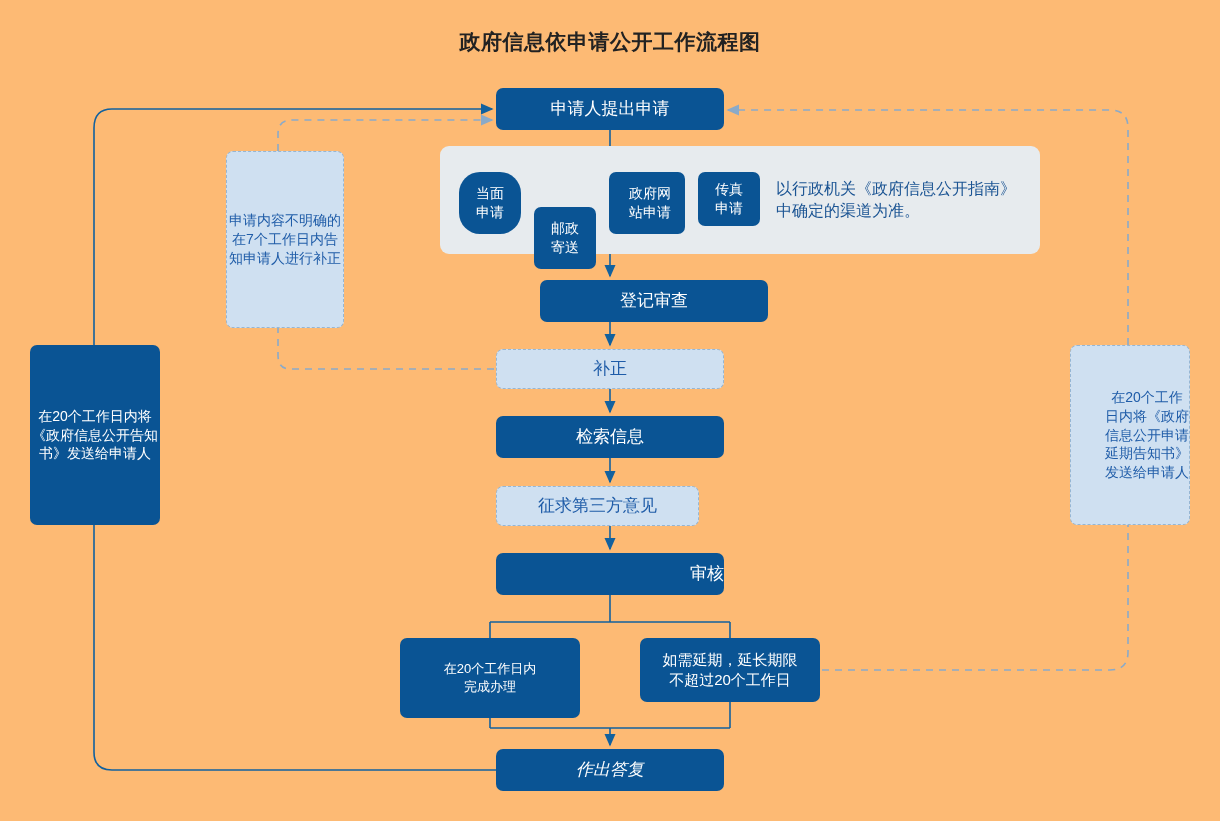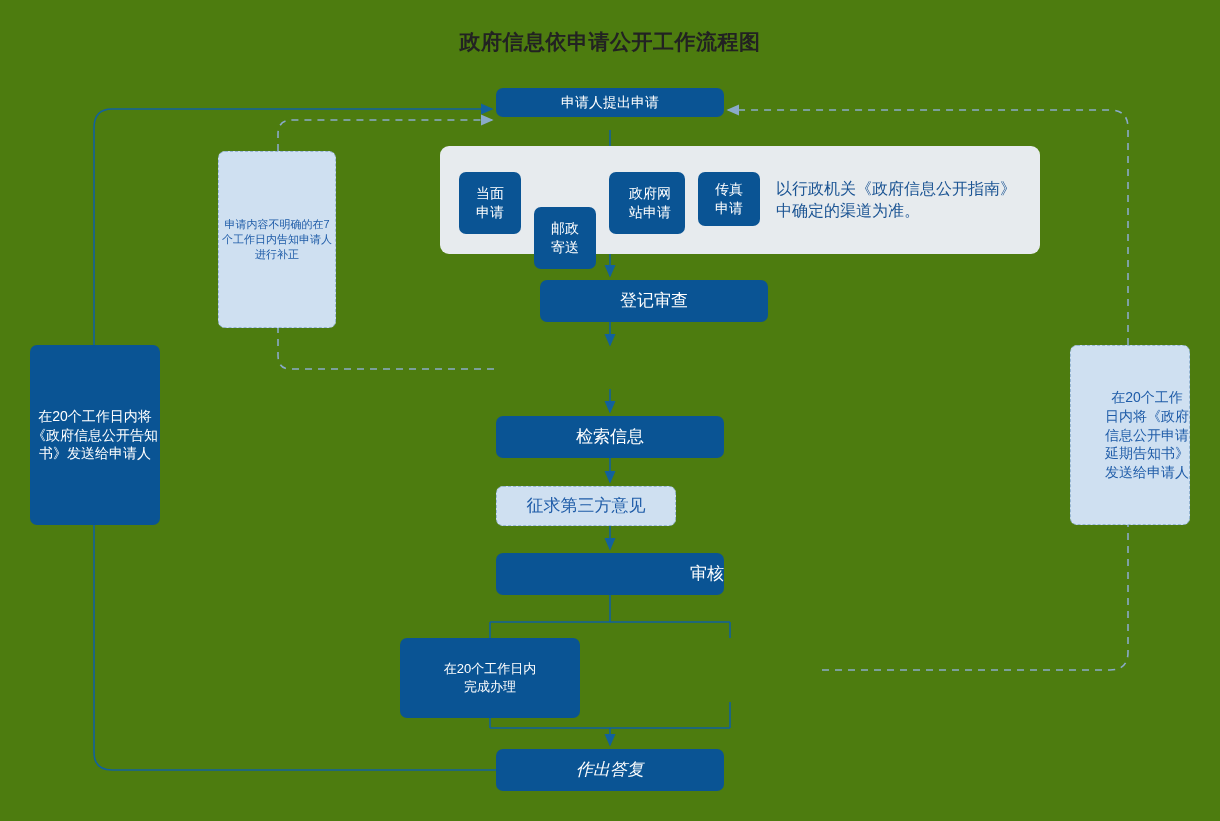--- a/index.html
+++ b/index.html
@@ -7,21 +7,21 @@
     padding: 0;
     background: #ffffff;
   }
   body {
     font-family: "Liberation Sans", "DejaVu Sans", sans-serif;
   }
   #canvas {
     position: relative;
     width: 1220px;
     height: 821px;
-    background: #4d7c0f;
+    background: #fdba74;
     overflow: hidden;
   }
   #wires {
     position: absolute;
     left: 0;
     top: 0;
     width: 1220px;
     height: 821px;
     pointer-events: none;
   }
@@ -63,35 +63,35 @@
     top: 28px;
     width: 1220px;
     text-align: center;
     font-size: 21px;
     font-weight: bold;
     color: #222222;
     letter-spacing: 0.5px;
     z-index: 4;
   }
   
-  #n-apply      { left: 496px; top: 88px;  width: 228px; height: 29px;  font-size: 14px; }
+  #n-apply      { left: 496px; top: 88px;  width: 228px; height: 42px;  font-size: 17px; }
   #panel-channels { left: 440px; top: 146px; width: 600px; height: 108px; padding: 0 0 0 336px; font-size: 16px; }
-  #n-ch0 { left: 459px; top: 172px; width: 62px; height: 62px; font-size: 14px; }
+  #n-ch0 { left: 459px; top: 172px; width: 62px; height: 62px; font-size: 14px; border-radius: 21px; }
   #n-ch1 { left: 534px; top: 172px; width: 62px; height: 62px; font-size: 14px; margin-top: 35px; }
   #n-ch2 { left: 609px; top: 172px; width: 76px; height: 62px; font-size: 14px; padding-left: 6px; }
   #n-ch3 { left: 698px; top: 172px; width: 62px; height: 54px; font-size: 14px; }
   #n-register   { left: 496px; top: 280px; width: 228px; height: 42px;  font-size: 17px; margin-left: 44px; }
   #n-supplement { left: 496px; top: 349px; width: 228px; height: 40px;  font-size: 17px; }
   #n-retrieve   { left: 496px; top: 416px; width: 228px; height: 42px;  font-size: 17px; }
-  #n-thirdparty { left: 496px; top: 486px; width: 180px; height: 40px;  font-size: 17px; }
+  #n-thirdparty { left: 496px; top: 486px; width: 203px; height: 40px;  font-size: 17px; }
   #n-review     { left: 496px; top: 553px; width: 228px; height: 42px;  font-size: 17px; justify-content: flex-end; }
   #n-onpast     { left: 400px; top: 638px; width: 180px; height: 80px;  font-size: 13px; }
   #n-extend     { left: 640px; top: 638px; width: 180px; height: 64px;  font-size: 15px; }
   #n-reply      { left: 496px; top: 749px; width: 228px; height: 42px;  font-size: 17px; font-style: italic; }
-  #n-correct-note { left: 218px; top: 151px; width: 118px; height: 177px; font-size: 11px; }
+  #n-correct-note { left: 226px; top: 151px; width: 118px; height: 177px; font-size: 14px; }
   #n-left-notice  { left: 30px;  top: 345px; width: 130px; height: 180px; font-size: 14px; }
   #n-right-notice { left: 1070px; top: 345px; width: 120px; height: 180px; font-size: 14px; padding-left: 34px; }
 </style>
 </head>
 <body>
 
 <div id="canvas">
 
   <div id="title">政府信息依申请公开工作流程图</div>
 
@@ -170,38 +170,45 @@
   </div>
   <div class="node node-dark" id="n-ch3">
     <span class="label">传真
 申请</span>
   </div>
 
   <div class="node node-dark" id="n-register">
     <span class="label">登记审查</span>
   </div>
 
+  <div class="node node-light" id="n-supplement">
+    <span class="label">补正</span>
+  </div>
 
   <div class="node node-dark" id="n-retrieve">
     <span class="label">检索信息</span>
   </div>
 
   <div class="node node-light" id="n-thirdparty">
     <span class="label">征求第三方意见</span>
   </div>
 
   <div class="node node-dark" id="n-review">
     <span class="label">审核</span>
   </div>
 
   <div class="node node-dark" id="n-onpast">
     <span class="label">在20个工作日内
 完成办理</span>
   </div>
 
+  <div class="node node-dark" id="n-extend">
+    <span class="label">如需延期，延长期限
+不超过20个工作日</span>
+  </div>
 
   <div class="node node-dark" id="n-reply">
     <span class="label">作出答复</span>
   </div>
 
   <div class="node node-light" id="n-correct-note">
     <span class="label">申请内容不明确的在7个工作日内告知申请人进行补正</span>
   </div>
 
   <div class="node node-dark" id="n-left-notice">

